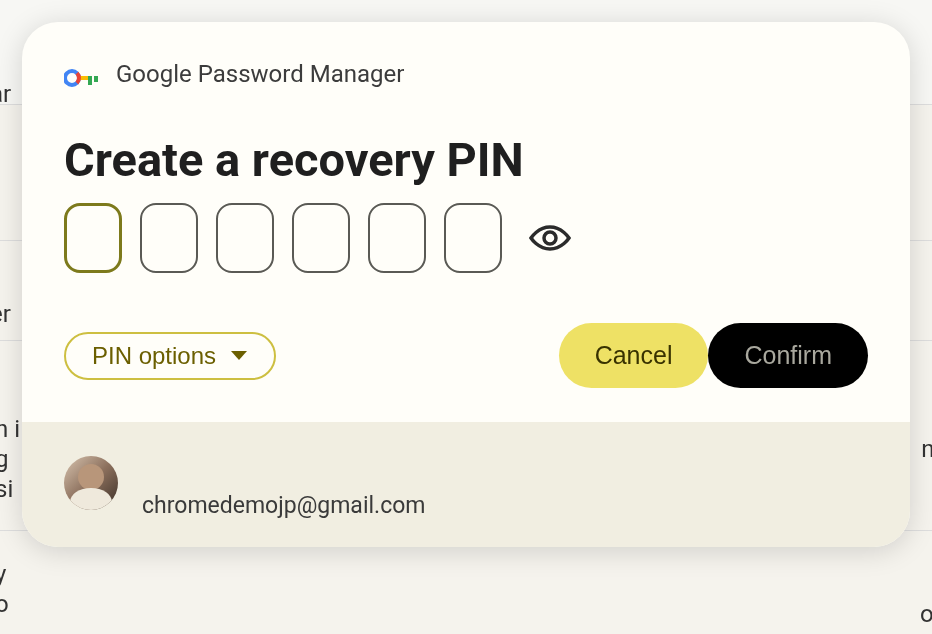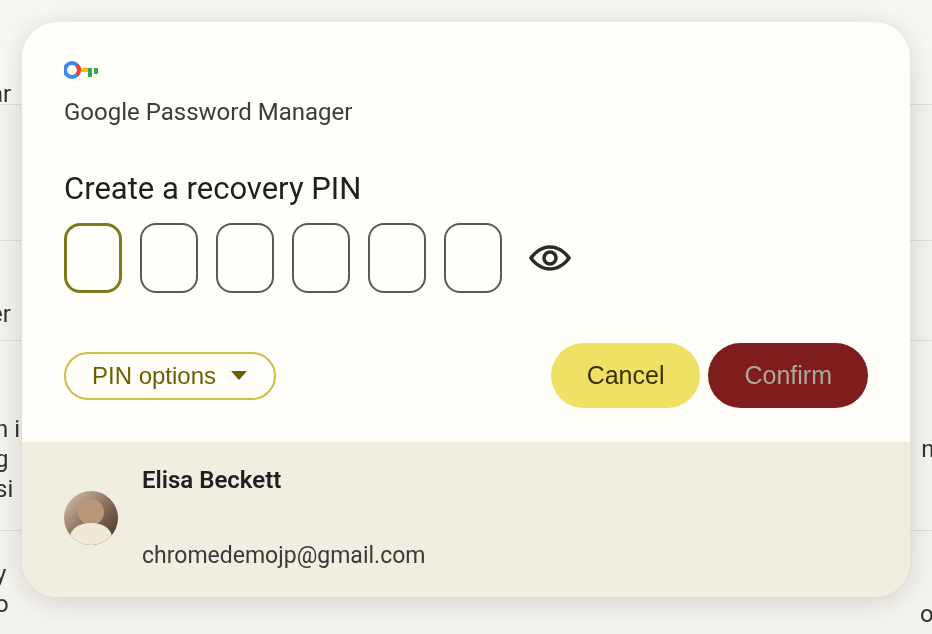--- a/index.html
+++ b/index.html
@@ -54,39 +54,38 @@
       border-radius: 36px;
       box-shadow: 0 4px 28px rgba(0,0,0,0.15);
       z-index: 10;
       overflow: hidden;
     }
     .modal-body {
       padding: 38px 42px 34px 42px;
     }
     .brand-row {
       display: flex;
-      align-items: flex-start;
+      align-items: flex-end;
       gap: 18px;
       margin-bottom: 42px;
-      flex-direction: column;
     }
     .key-icon {
       width: 34px;
       height: 20px;
       position: relative;
       flex-shrink: 0;
     }
     .brand-text {
       font-size: 24px;
       color: #3c3c3c;
       font-weight: 400;
     }
     .title {
-      font-size: 31px;
-      font-weight: 400;
+      font-size: 47px;
+      font-weight: 700;
       color: #1f1f1f;
       margin-bottom: 16px;
       margin-top: 44px;
     }
     .subtitle {
       font-size: 25px;
       color: #3a3a3a;
       font-weight: 400;
       margin-bottom: 40px;
     }
@@ -132,36 +131,36 @@
       font-weight: 500;
       cursor: pointer;
       background: transparent;
     }
     .chevron {
       width: 18px;
       height: 12px;
     }
     .right-buttons {
       display: flex;
-      gap: 8px;
+      gap: 0;
     }
     .btn {
       border: none;
       border-radius: 40px;
       padding: 18px 36px;
       font-size: 25px;
       font-weight: 500;
       cursor: pointer;
     }
     .btn-cancel {
       background: #eee165;
       color: #383200;
     }
     .btn-confirm {
-      background: #7f1d1d;
+      background: #000000;
       color: #a9a89e;
       cursor: default;
     }
     .footer {
       background: #f1eee1;
       padding: 24px 42px 28px 42px;
       display: flex;
       align-items: center;
       gap: 24px;
     }
@@ -273,17 +272,16 @@
         <button class="btn btn-cancel">Cancel</button>
         <button class="btn btn-confirm">Confirm</button>
       </div>
     </div>
 
   </div>
 
   <div class="footer">
     <div class="avatar"></div>
     <div class="user-info">
-      <span class="user-name">Elisa Beckett</span>
       <span class="user-email">chromedemojp@gmail.com</span>
     </div>
   </div>
 </div>
 
 </body></html>

